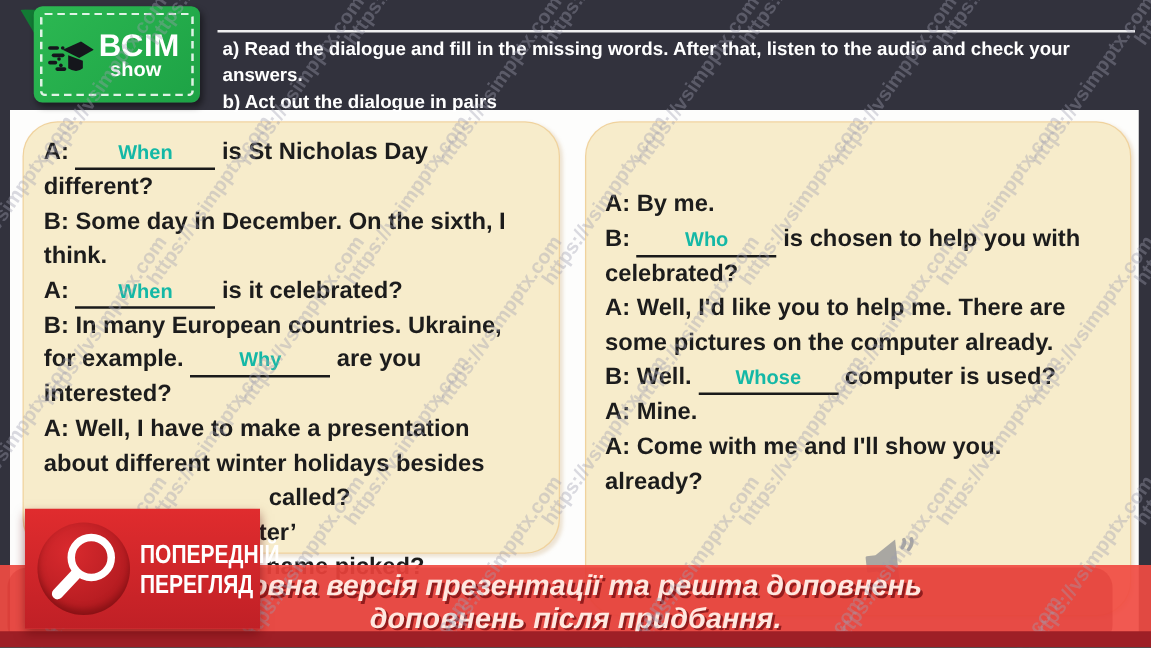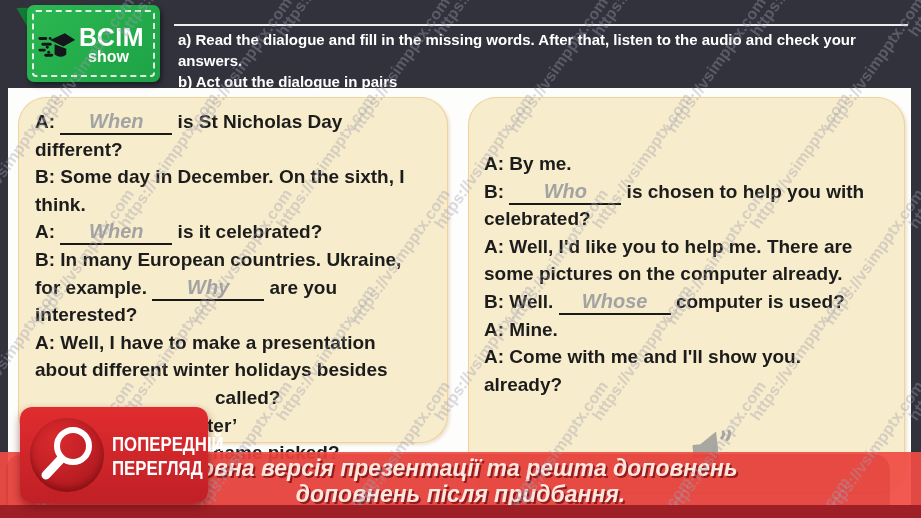--- a/index.html
+++ b/index.html
@@ -40,21 +40,21 @@
   .panel-left-bg  { left:18px;  top:97px; width:430px; height:346px; }
   .panel-right-bg { left:468px; top:97px; width:437px; height:396px; }
 
   .dialogue { position:absolute; z-index:12; color:#1c1c1c; font-size:19px; font-weight:bold; line-height:27.6px; white-space:nowrap; }
   .dialogue-left  { left:35px;  top:108px; }
   .dialogue-right { left:484px; top:150px; }
   .line { white-space:nowrap; }
   .gap {
     display:inline-block; min-width:112px; text-align:center; padding:0 4px 1px 4px;
     border-bottom:2.5px solid #1a1a1a;
-    color:#a3a3a3; font-style:italic; font-size:20px; line-height:21px;
+    color:#14b8a6; font-size:16px; line-height:21px;
   }
 
   
   .speaker { position:absolute; left:692px; top:431px; z-index:14; opacity:.85; transform:rotate(-6deg); }
 
   
   .wm-layer { position:absolute; inset:0; z-index:57; pointer-events:none; overflow:hidden; }
   .wm { position:absolute; font-size:16px; font-weight:600; color:rgba(158,158,175,.38);
     transform:rotate(-55deg); white-space:nowrap; }
 
@@ -65,21 +65,21 @@
     background:rgba(205,40,40,.28); border-radius:16px; }
   .banner-text { position:absolute; left:0; top:3px; width:100%; text-align:center;
     color:#ffe7df; font-style:italic; font-weight:bold; font-size:23px; line-height:26px;
     text-shadow:2px 2px 0 rgba(130,20,22,.85); }
 
   
   .bottom-bar { position:absolute; left:0; top:505px; width:921px; height:13px; background:#9e1f26; z-index:70; }
 
   
   .preview { position:absolute; left:20px; top:407px; width:188px; height:96px; z-index:75;
-    background:linear-gradient(180deg,#e02c2e,#c02026); border-radius:12px;
+    background:linear-gradient(180deg,#e02c2e,#c02026); border-radius:0;
     box-shadow:0 4px 8px rgba(100,10,12,.55); }
   .preview-circle { position:absolute; left:10px; top:11px; width:74px; height:74px; border-radius:50%;
     background:radial-gradient(circle at 35% 30%, #d92a2e, #b51c21 70%);
     box-shadow:inset 0 -4px 6px rgba(90,5,8,.5); }
   .preview-text { position:absolute; left:92px; top:25px; color:#fff; font-weight:900;
     font-size:21px; line-height:24px; letter-spacing:0;
     transform:scaleX(.8); transform-origin:left center; white-space:nowrap; }
 </style>
 </head>
 <body>

